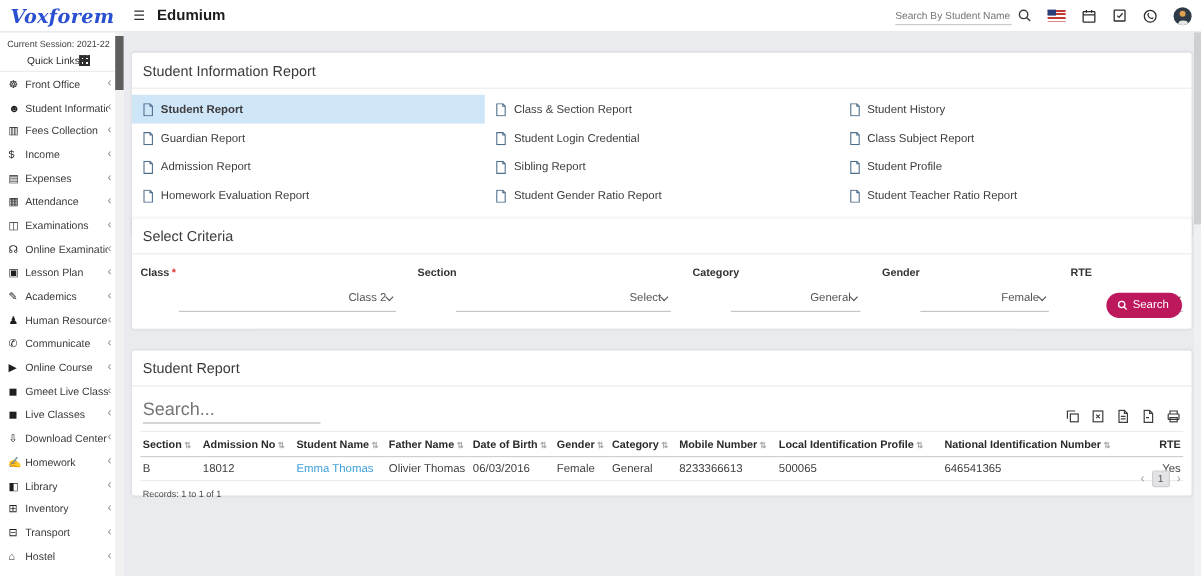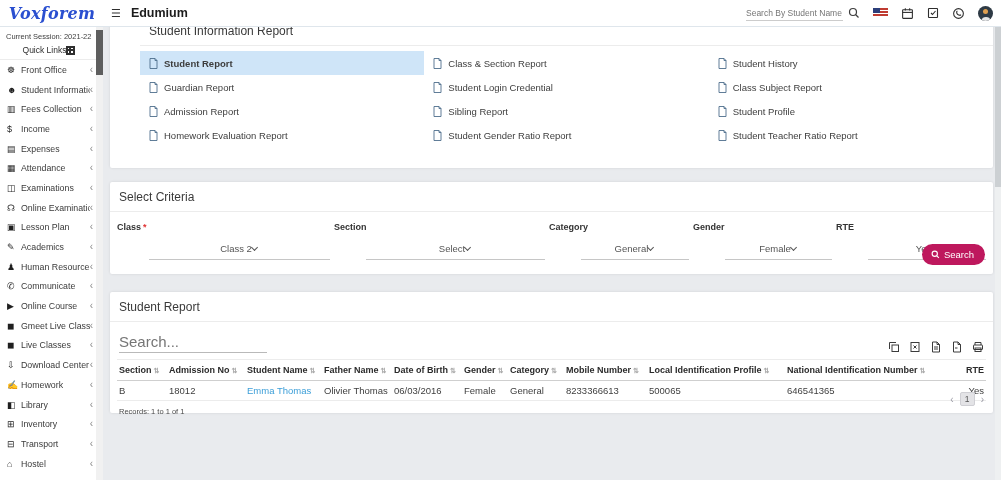--- a/index.html
+++ b/index.html
@@ -38,32 +38,32 @@
                  repeating-linear-gradient(to right,#2f2f2f 0 2px,transparent 2px 3.5px); }
   .menu-item { height:19.7px; display:flex; align-items:center; padding:0 10px 0 7px; cursor:pointer; }
   .mi-icon { width:14px; font-size:9px; color:#1f1f1f; flex-shrink:0; }
   .mi-label { flex:1; font-size:8.8px; color:#3a3a3a; white-space:nowrap; overflow:hidden; }
   .mi-chev { font-size:10px; color:#8a8a8a; line-height:1; }
 
   
   .card { position:absolute; left:110px; width:883px; background:#fff; border-radius:2px;
           box-shadow:0 0 3px rgba(0,0,0,.10); }
   .card-title { font-size:12px; color:#3a3a3a; padding:8px 9px 7px; border-bottom:1px solid #ececec; }
-  #card-reports { top:16px; height:152px;padding-left:30px; }
+  #card-reports { top:44px; height:152px; }
   .links-grid { display:grid; grid-template-columns:1fr 1fr 1fr; padding-top:5px; }
   .rlink { height:24px; display:flex; align-items:center; gap:6px; padding-left:9px;
            font-size:9.5px; color:#3d3d3d; cursor:pointer; }
   .rlink.selected { background:#cfe5f8; font-weight:bold; }
 
   #card-criteria { top:182px; height:92px; }
-  .fields { display:flex; gap:4px; padding:10px 7px 0; }
+  .fields { display:flex; gap:18px; padding:10px 7px 0; }
   .f0{width:213px;} .f1{width:211px;} .f2{width:140px;} .f3{width:139px;} .f4{flex:1;}
   .f-label { font-size:9px; font-weight:bold; color:#333; }
   .req { color:#e03131; margin-left:2px; }
-  .f-select { display:flex; align-items:center; justify-content:center;
+  .f-select { display:flex; align-items:center; justify-content:flex-end;
               border-bottom:1px solid #c6c6c6; padding:7px 3px 5px 1px; font-size:9.5px;
               color:#555; cursor:pointer; margin-top:4px;margin-left:32px; }
   .chev { width:5px; height:5px; border-right:1.4px solid #555; border-bottom:1.4px solid #555;
           transform:rotate(45deg); margin-top:-2px; }
   .search-btn { position:absolute; right:8px; bottom:9px; background:#be185d; color:#fff;
                 font-size:9.5px; border:none; border-radius:12px; padding:5px 11px 5px 9px;
                 display:flex; align-items:center; gap:4px; cursor:pointer; font-family:inherit; }
 
   #card-table { top:292px; height:121px; }
   .table-toolbar { display:flex; align-items:flex-end; justify-content:space-between; padding:9px 9px 3px; }

